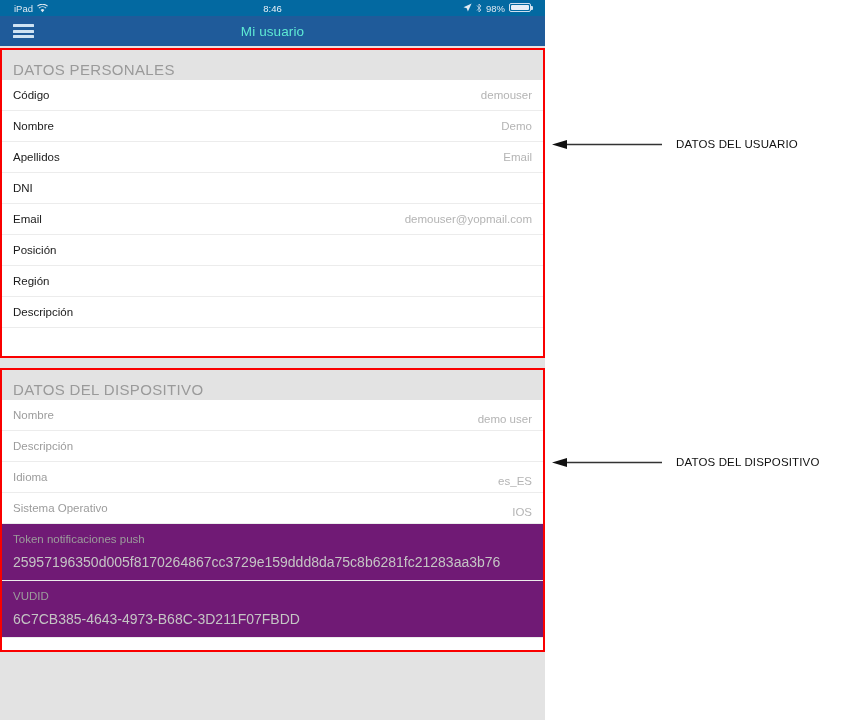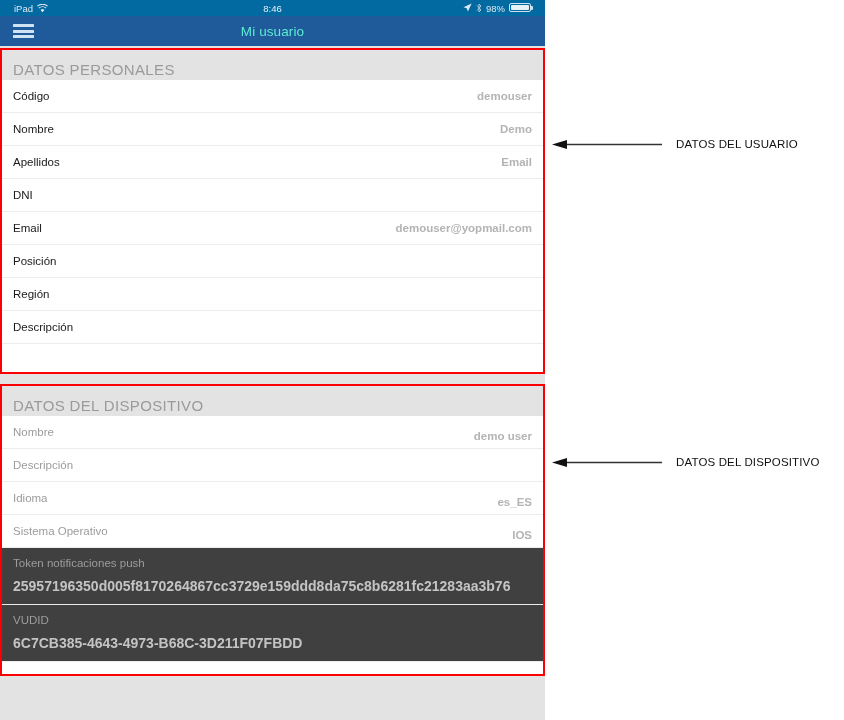--- a/index.html
+++ b/index.html
@@ -83,38 +83,38 @@
     color: #9a9a9a;
     font-size: 15px;
     letter-spacing: .35px;
     padding: 11px 11px 8px 11px;
     height: 30px;
   }
 
   .row {
     height: 31px;
     display: flex; align-items: center;
-    padding: 16px 11px;
+    padding: 1px 11px;
     border-bottom: 1px solid #ececec;
     background: #ffffff;
   }
   .row:last-child { border-bottom: none; }
   .row-label { font-size: 11.5px; color: #1a1a1a; }
-  .row-value { margin-left: auto; font-size: 11.5px; color: #b4b4b4; font-weight: bold; }
+  .row-value { margin-left: auto; font-size: 11.5px; color: #b4b4b4; }
 
   
   .sec-device .row-label { color: #9c9c9c; }
   .sec-device .row-value { color: #b4b4b4; margin-top: 8px; }
 
   
   .row-stack {
     display: block;
     padding: 9px 23px 10px 11px;
     border-bottom: 1px solid #ececec;
-    background: #404040;
+    background: #701a75;
     height: auto;
   }
   .row-stack:last-child { border-bottom: none; }
   .row-stack .row-label { display: block; font-size: 11.5px; color: #9c9c9c; }
   .row-stack .row-value {
     display: block; margin-left: 0; margin-top: 9px;
     font-size: 14px; color: #c4c4c4; word-break: break-all;
   }
   .row-spacer { height: 28px; background: #ffffff; }
   .row-spacer-sm { height: 12px; background: #ffffff; }

